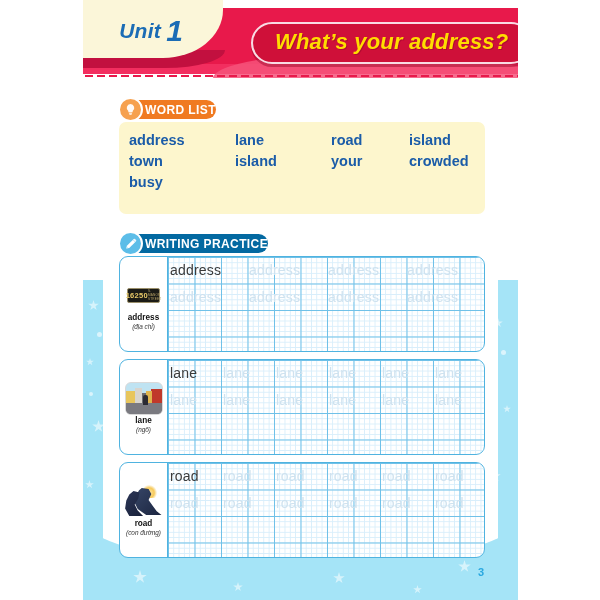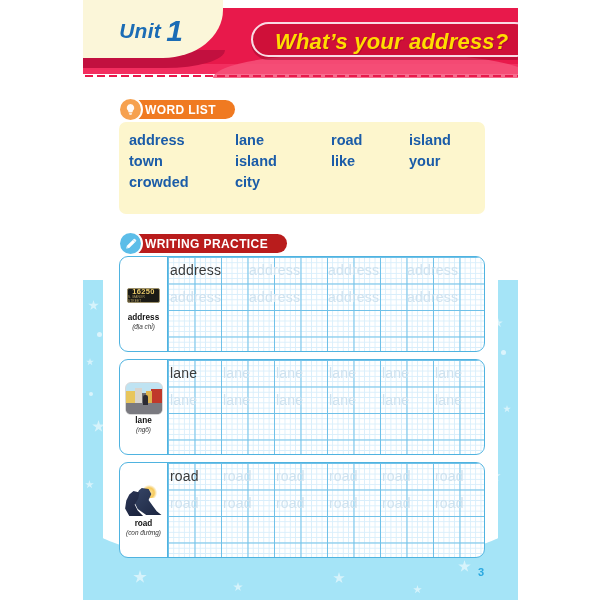--- a/index.html
+++ b/index.html
@@ -98,45 +98,45 @@
   .unit-label {
     color: #1b6cb5; font-size: 21px; font-weight: bold; font-style: italic;
     letter-spacing: .3px;
   }
   .unit-num {
     color: #1b6cb5; font-size: 30px; font-weight: bold; font-style: italic;
     margin-left: 5px; line-height: 1;
   }
   .title-pill {
     position: absolute; left: 168px; top: 14px;
-    padding: 5px 22px 0 22px;
+    padding: 5px 22px 7px 22px;
     background: #cf1039;
     border: 2px solid #f9dbe4;
     border-radius: 22px;
     box-shadow: 0 3px 0 rgba(150,6,40,.45);
   }
   .title-text {
     color: #ffdd00; font-size: 22px; font-weight: bold; font-style: italic;
     letter-spacing: .2px; white-space: nowrap;
     text-shadow: 1px 1px 0 #b00c31;
   }
   .dotted-line {
     position: absolute; left: 0; top: 74px; width: 435px; height: 4px;
     background-image: radial-gradient(#e8194b 45%, transparent 46%);
     background-size: 12px 4px;
     background-repeat: repeat-x;
   }
 
   
   .chip {
     position: absolute; display: flex; align-items: center;
-    height: 19px; border-radius: 10px; padding: 0 19px 0 22px;
+    height: 19px; border-radius: 10px; padding: 0 0 0 22px;
   }
   .chip-word { left: 40px; top: 100px; background: #f07a21; }
-  .chip-write { left: 40px; top: 234px; background: #b91c1c; }
+  .chip-write { left: 40px; top: 234px; background: #0369a1; }
   .chip-label {
     color: #fff; font-size: 12px; font-weight: bold; letter-spacing: .4px;
   }
   .chip-icon {
     position: absolute; left: -5px; top: -3px;
     width: 25px; height: 25px; border-radius: 50%;
     display:flex; align-items:center; justify-content:center;
   }
   .chip-icon.bulb { background: #f6a14f; border: 2px solid #fff; }
   .chip-icon.pencil { background: #5cbde8; border: 2px solid #fff; }
@@ -210,21 +210,21 @@
   .trace-word {
     font-size: 14px; font-weight: 400; color: #cfe2ef;
     font-family: "Liberation Sans", sans-serif;
     letter-spacing: .2px; line-height: 1;
     display: inline-block; text-align: left;
   }
   .trace-word.solid { color: #3b3b3b; }
 
   
   .plate { width: 33px; height: 15px; background: #1b1b16; border: 1.6px solid #9a8f6b; border-radius: 2px;
-           display:flex; flex-direction:column; align-items:center; justify-content:center; }
+           display:flex; flex-direction:row; align-items:center; justify-content:center; }
   .plate-num { color: #e8c969; font-size: 7.5px; font-weight: bold; line-height: 7px; letter-spacing:.3px;}
   .plate-sub { color: #b9a468; font-size: 3.1px; line-height: 4px; letter-spacing:.2px; }
 
   .lanepic { width: 38px; height: 33px; border-radius: 6px; overflow: hidden; position: relative;
              background: linear-gradient(#bfe3f2 0 32%, #6b6b70 32% 100%); border:1px solid #d9d9d9;}
   .lb1 { position:absolute; left:0; top:26%; width:10px; height:50%; background:#e8c65c; }
   .lb2 { position:absolute; left:9px; top:18%; width:7px; height:58%; background:#d8d5ce; }
   .lb3 { position:absolute; right:0; top:20%; width:11px; height:56%; background:#c0392b; }
   .lb4 { position:absolute; right:10px; top:26%; width:6px; height:50%; background:#e0b54e; }
   .lfig{ position:absolute; left:17px; top:40%; width:5px; height:10px; background:#2b2b33; border-radius:2px 2px 0 0;}
@@ -308,24 +308,23 @@
     </div>
 
     <div class="wordbox">
       <div class="word-grid">
         <span class="word">address</span>
         <span class="word">lane</span>
         <span class="word">road</span>
         <span class="word">island</span>
         <span class="word">town</span>
         <span class="word">island</span>
-        <span class="word">like</span>
         <span class="word">your</span>
         <span class="word">crowded</span>
-        <span class="word">city</span>
+        <span class="word">busy</span>
         <span class="word"></span>
       </div>
     </div>
 
     <div class="chip chip-write">
       <span class="chip-icon pencil">
         <svg width="14" height="14" viewBox="0 0 24 24" aria-hidden="true">
           <path d="M4 19.5 5 15l10-10 4 4-10 10z" fill="#fff"></path>
           <path d="M15 5l4 4 1.6-1.6a1.6 1.6 0 0 0 0-2.3l-1.7-1.7a1.6 1.6 0 0 0-2.3 0z" fill="#e9f6fd"></path>
           <path d="M4 19.5 7.4 18.6 5 16.2z" fill="#cfe9f7"></path>

